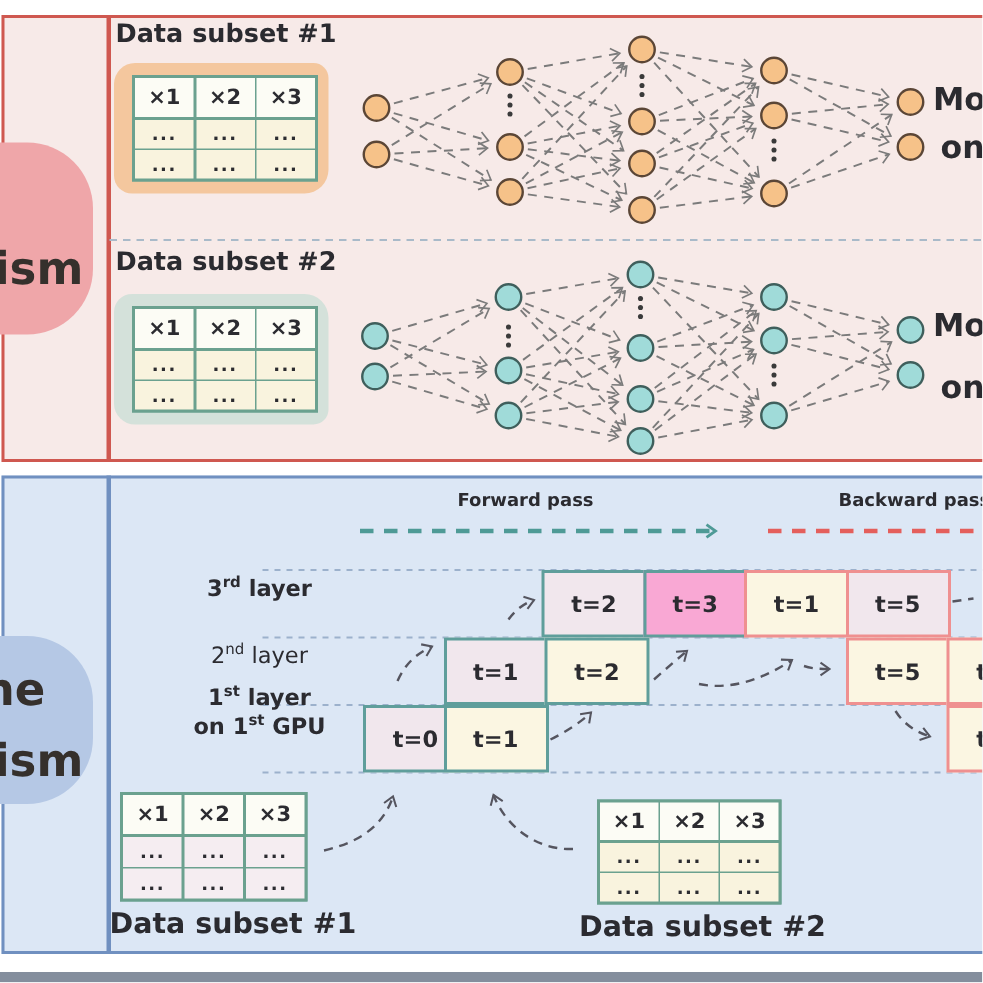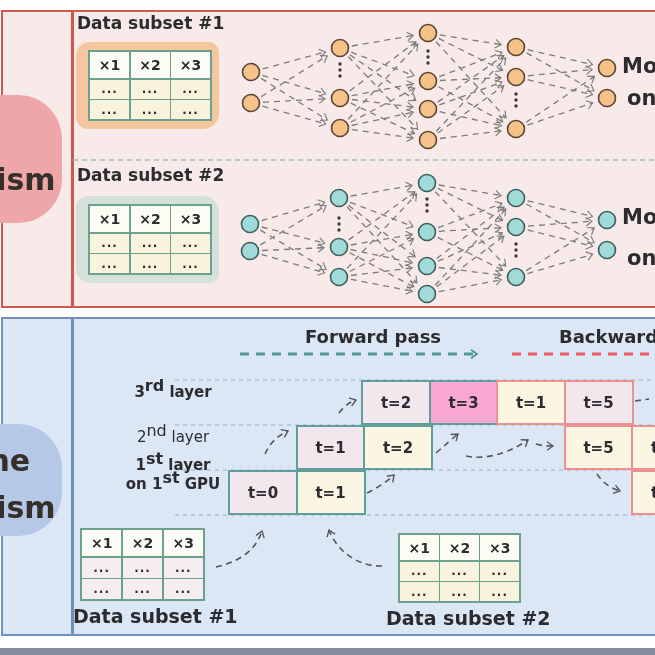--- a/index.html
+++ b/index.html
@@ -16,25 +16,25 @@
   #blue-badge{top:424px;height:112px;background:#b5c8e5;}
   .badge-text{position:absolute;left:-148px;width:220px;text-align:center;font-size:30px;
               font-weight:bold;color:#35302c;z-index:3;}
   #pink-badge-text{top:118px;line-height:41px;}
   #blue-badge-text{top:437px;line-height:47px;}
   .heading{position:absolute;font-weight:bold;z-index:3;white-space:nowrap;}
   .blob{position:absolute;z-index:1;border-radius:12px;}
   #orange-blob{left:76px;top:42px;width:143px;height:87px;background:#f4c79e;border-radius:14px 10px 16px 12px;}
   #teal-blob{left:76px;top:196px;width:143px;height:87px;background:#d4e1da;border-radius:12px 16px 10px 14px;}
   .model-label{position:absolute;font-weight:bold;font-size:21px;z-index:3;white-space:nowrap;}
-  .pass-label{position:absolute;font-weight:bold;font-size:18px;z-index:3;white-space:nowrap;}
+  .pass-label{position:absolute;font-weight:bold;font-size:12px;z-index:3;white-space:nowrap;}
   svg{position:absolute;left:0;top:0;pointer-events:none;}
   #svg-under{z-index:2;}
   #svg-over{z-index:5;}
-  sup{font-size:16px;vertical-align:super;line-height:0;}
+  sup{font-size:10px;vertical-align:super;line-height:0;}
   #bottom-strip{position:absolute;left:0;top:648px;width:655px;height:7px;background:#848e9d;z-index:0;}
 </style>
 </head>
 <body>
 
 <div id="root">
   <div id="top-panel" class="panel"></div>
   <div id="bottom-panel" class="panel"></div>
   <div id="top-divider" class="vdivider"></div>
   <div id="bottom-divider" class="vdivider"></div>
@@ -269,21 +269,21 @@
       <div style="background: rgb(249, 243, 222); display: flex; align-items: center; justify-content: center; font-weight: bold; font-size: 12px; letter-spacing: 1px;">...</div>
     </div>
     <div style="position: absolute; left: 361px; top: 380px; width: 70px; height: 45px; box-sizing: border-box; border: 2.5px solid rgb(95, 158, 155); background: rgb(241, 231, 237); display: flex; align-items: center; justify-content: center; font-weight: bold; font-size: 15px; z-index: 4;">t=2</div>
     <div style="position: absolute; left: 428.5px; top: 380px; width: 70px; height: 45px; box-sizing: border-box; border: 2.5px solid rgb(95, 158, 155); background: #f9a8d4; display: flex; align-items: center; justify-content: center; font-weight: bold; font-size: 15px; z-index: 4;">t=3</div>
     <div style="position: absolute; left: 496px; top: 380px; width: 70px; height: 45px; box-sizing: border-box; border: 2.5px solid rgb(239, 144, 144); background: rgb(251, 246, 226); display: flex; align-items: center; justify-content: center; font-weight: bold; font-size: 15px; z-index: 4;">t=1</div>
     <div style="position: absolute; left: 563.5px; top: 380px; width: 70px; height: 45px; box-sizing: border-box; border: 2.5px solid rgb(239, 144, 144); background: rgb(241, 231, 237); display: flex; align-items: center; justify-content: center; font-weight: bold; font-size: 15px; z-index: 4;">t=5</div>
     <div style="position: absolute; left: 295.5px; top: 425px; width: 70px; height: 45px; box-sizing: border-box; border: 2.5px solid rgb(95, 158, 155); background: rgb(241, 231, 237); display: flex; align-items: center; justify-content: center; font-weight: bold; font-size: 15px; z-index: 4;">t=1</div>
     <div style="position: absolute; left: 363px; top: 425px; width: 70px; height: 45px; box-sizing: border-box; border: 2.5px solid rgb(95, 158, 155); background: rgb(251, 246, 226); display: flex; align-items: center; justify-content: center; font-weight: bold; font-size: 15px; z-index: 4;">t=2</div>
     <div style="position: absolute; left: 563.5px; top: 425px; width: 70px; height: 45px; box-sizing: border-box; border: 2.5px solid rgb(239, 144, 144); background: rgb(251, 246, 226); display: flex; align-items: center; justify-content: center; font-weight: bold; font-size: 15px; z-index: 4;">t=5</div>
     <div style="position: absolute; left: 631px; top: 425px; width: 70px; height: 45px; box-sizing: border-box; border: 2.5px solid rgb(239, 144, 144); background: rgb(251, 246, 226); display: flex; align-items: center; justify-content: center; font-weight: bold; font-size: 15px; z-index: 4;">t=6</div>
-    <div style="position: absolute; left: 228px; top: 470px; width: 70px; height: 45px; box-sizing: border-box; border: 2.5px solid rgb(95, 158, 155); background: rgb(241, 231, 237); display: flex; align-items: center; justify-content: center; font-weight: bold; font-size: 15px; z-index: 4;">t=0</div>
+    <div style="position: absolute; left: 242px; top: 470px; width: 70px; height: 45px; box-sizing: border-box; border: 2.5px solid rgb(95, 158, 155); background: rgb(241, 231, 237); display: flex; align-items: center; justify-content: center; font-weight: bold; font-size: 15px; z-index: 4;">t=0</div>
     <div style="position: absolute; left: 295.5px; top: 470px; width: 70px; height: 45px; box-sizing: border-box; border: 2.5px solid rgb(95, 158, 155); background: rgb(251, 246, 226); display: flex; align-items: center; justify-content: center; font-weight: bold; font-size: 15px; z-index: 4;">t=1</div>
     <div style="position: absolute; left: 631px; top: 470px; width: 70px; height: 45px; box-sizing: border-box; border: 2.5px solid rgb(239, 144, 144); background: rgb(251, 246, 226); display: flex; align-items: center; justify-content: center; font-weight: bold; font-size: 15px; z-index: 4;">t=6</div>
     <div style="position: absolute; left: 108px; top: 383px; width: 130px; text-align: center; font-size: 15px; font-weight: bold; line-height: 19px; z-index: 3;">
       <div>3<sup>rd</sup> layer</div>
     </div>
     <div style="position: absolute; left: 108px; top: 428px; width: 130px; text-align: center; font-size: 15px; font-weight: normal; line-height: 19px; z-index: 3;">
       <div>2<sup>nd</sup> layer</div>
     </div>
     <div style="position: absolute; left: 108px; top: 456px; width: 130px; text-align: center; font-size: 15px; font-weight: bold; line-height: 19px; z-index: 3;">
       <div>1<sup>st</sup> layer</div>

